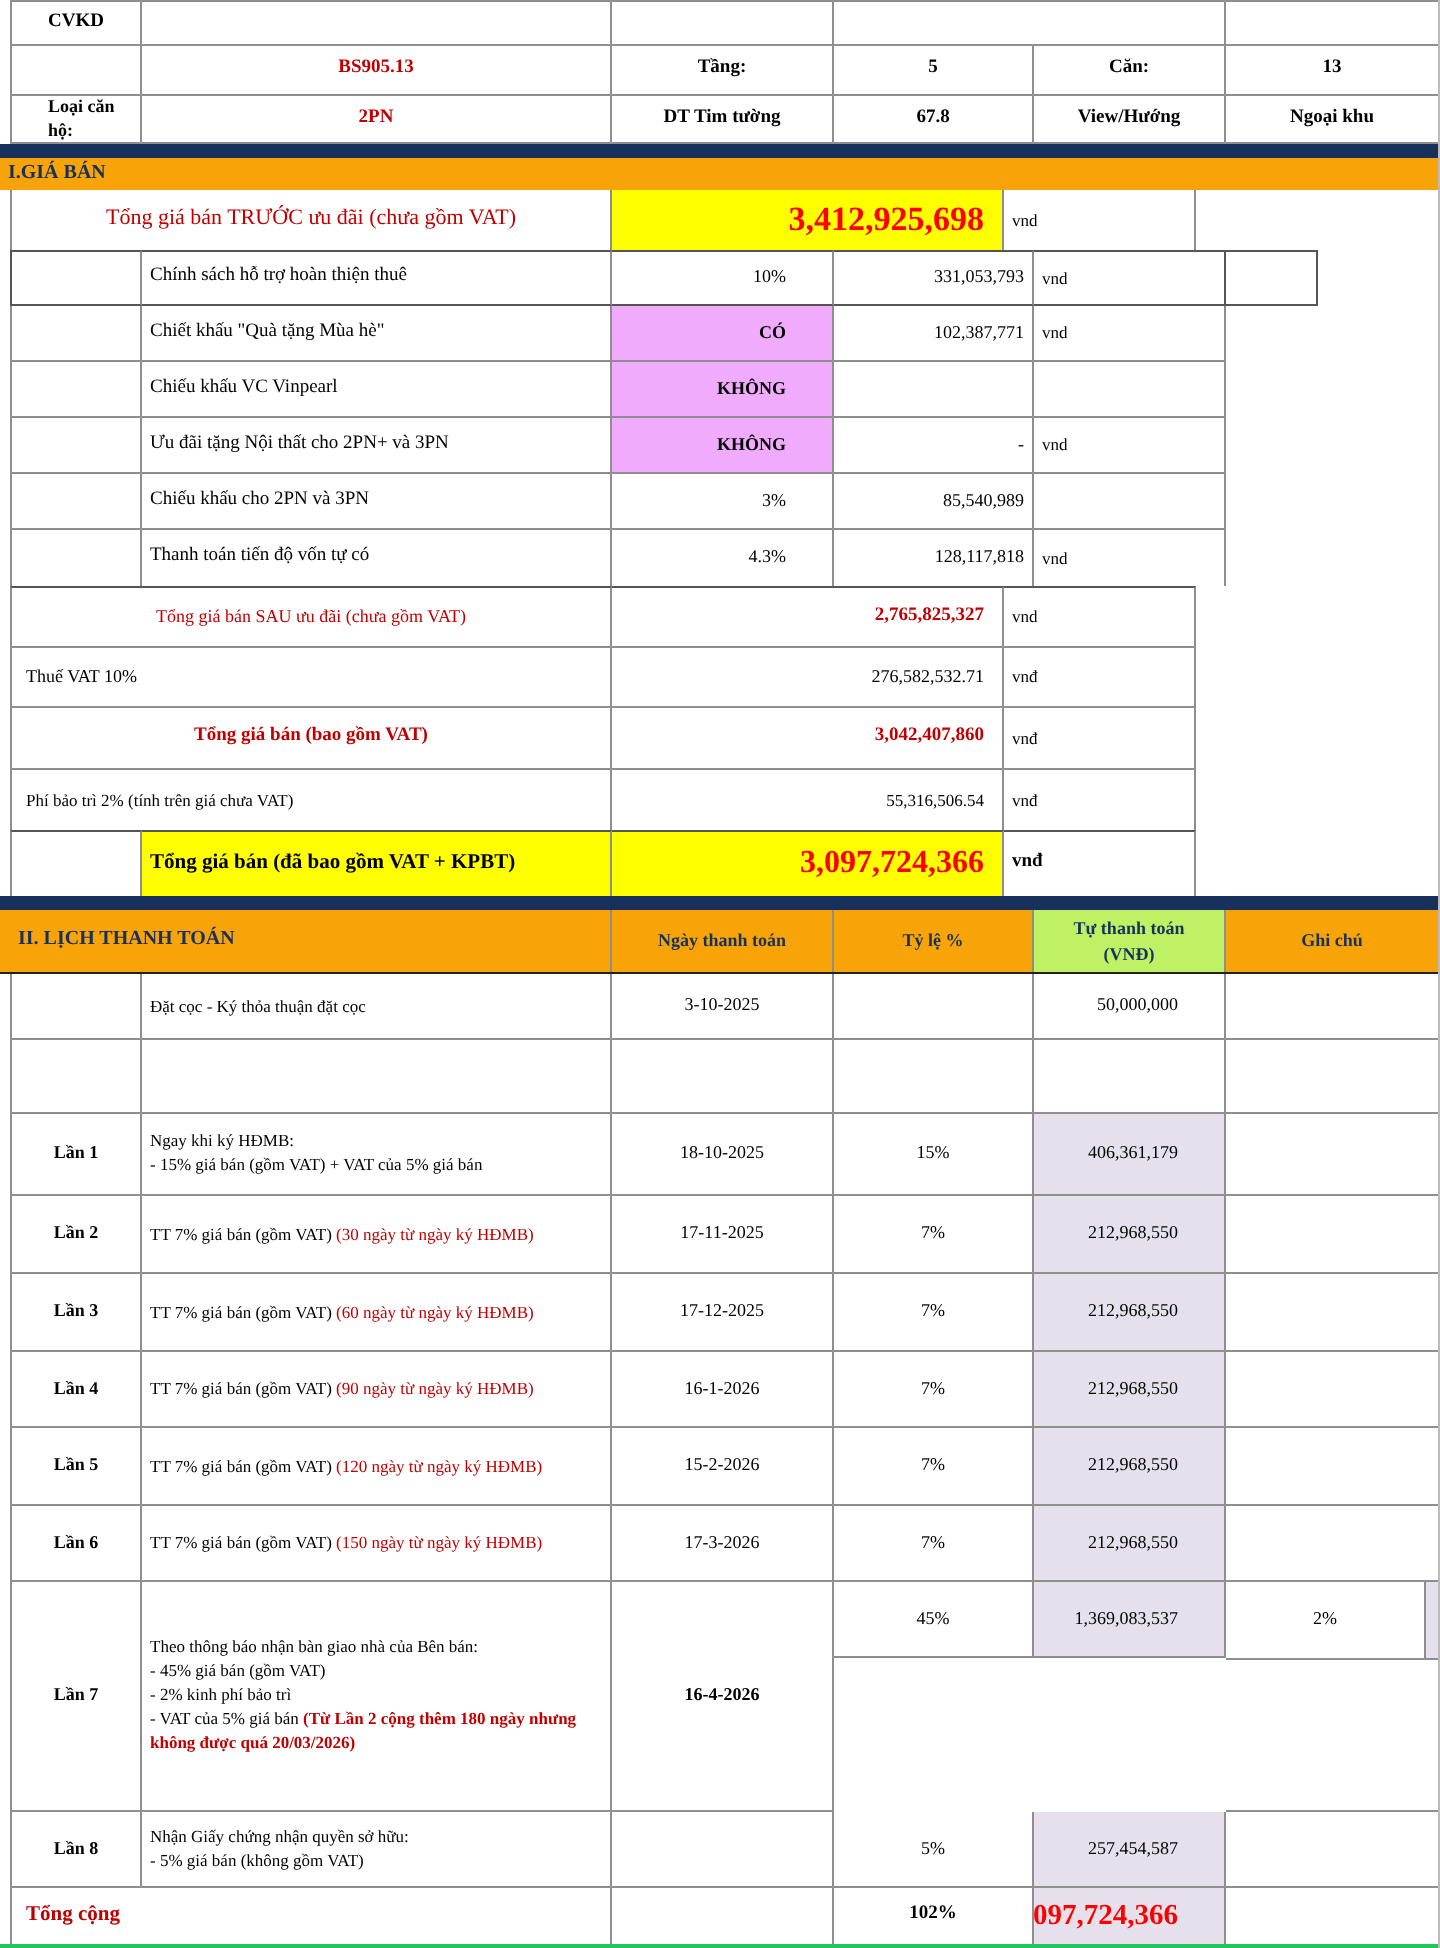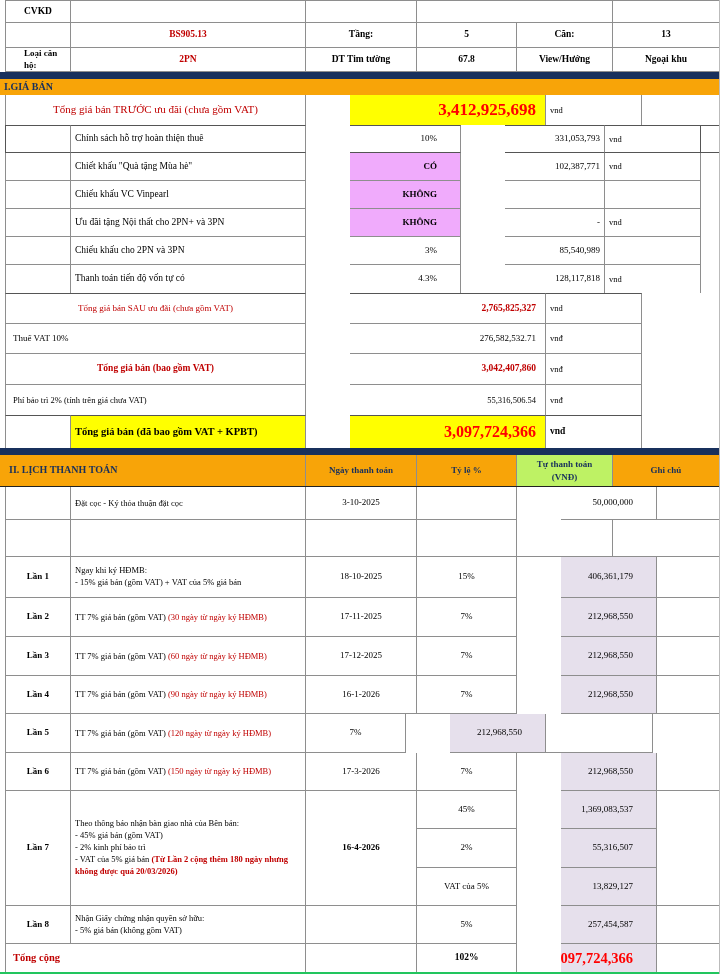--- a/index.html
+++ b/index.html
@@ -15,35 +15,35 @@
   .cD{width:100px;flex:none;} .cE{width:96px;flex:none;} .cF{width:107px;flex:none;}
   .cAB{width:301px;flex:none;} .cCD{width:196px;flex:none;} .cDE{width:196px;flex:none;}
   .cX{width:46px;flex:none;}
   .bL{border-left:1px solid #8e8e8e;} .bR{border-right:1px solid #8e8e8e;}
   .bB{border-bottom:1px solid #8e8e8e;} .bT{border-top:1px solid #8e8e8e;}
   .dL{border-left:1px solid #555;} .dR{border-right:1px solid #555;}
   .dB{border-bottom:1px solid #555;} .dT{border-top:1px solid #555;}
   .b{font-weight:bold;}
   .red{color:#c00000;} .bred{color:#ff0000;} .navy{color:#18305c;}
   .ctr{justify-content:center;text-align:center;}
-  .rt{justify-content:flex-end;text-align:right;margin-left:44px;}
+  .rt{justify-content:flex-end;text-align:right;}
   .pl2{padding-left:18px;} .pl3{padding-left:4px;} .pl6{padding-left:7px;}
   .pr3{padding-right:4px;} .pr6{padding-right:23px;} .pr8{padding-right:9px;}
   .navybar{height:7px;background:#18305c;width:720px;}
   .orangebar{background:#f8a408;}
   .yellow{background:#ffff00;}
   .green{background:#f0abfc;}
   .lav{background:#e6e0ec;}
   .lavh{background:#bef264;}
   .f85{font-size:8.5px;} .f9{font-size:9px;} .f95{font-size:9.5px;}
   .f10{font-size:10px;} .f105{font-size:10.5px;} .f11{font-size:11px;}
   .f14{font-size:14.5px;} .f16{font-size:16px;} .f17{font-size:17px;}
   .lines{display:block;}
   .lines div{line-height:1.4;}
-  .subcol{display:flex;flex-direction:column;flex:none;width:196px;}
+  .subcol{display:flex;flex-direction:row;flex:none;width:196px;}
 </style>
 </head>
 <body>
 
 <div class="sheet">
 
   <div class="row" style="height:23px">
     <div class="sp"></div>
     <div class="c cA bL bT bR bB b f95 pl2">CVKD</div>
     <div class="c cB bT bR bB"></div>
@@ -260,20 +260,21 @@
     <div class="c cE bR bB lav rt pr6 f9">212,968,550</div>
     <div class="c cF bR bB"></div>
   </div>
 
   <div class="row" style="height:39px">
     <div class="sp"></div>
     <div class="c cA bL bR bB ctr b f9">Lần 5</div>
     <div class="c cB bR bB f85 pl3">
       <span><span>TT 7% giá bán (gồm VAT)</span><span class="red"> (120 ngày từ ngày ký HĐMB)</span></span>
     </div>
+    <div class="c cC bR bB ctr f9">15-2-2026</div>
     <div class="c cD bR bB ctr f9">7%</div>
     <div class="c cE bR bB lav rt pr6 f9">212,968,550</div>
     <div class="c cF bR bB"></div>
   </div>
 
   <div class="row" style="height:38px">
     <div class="sp"></div>
     <div class="c cA bL bR bB ctr b f9">Lần 6</div>
     <div class="c cB bR bB f85 pl3">
       <span><span>TT 7% giá bán (gồm VAT)</span><span class="red"> (150 ngày từ ngày ký HĐMB)</span></span>

